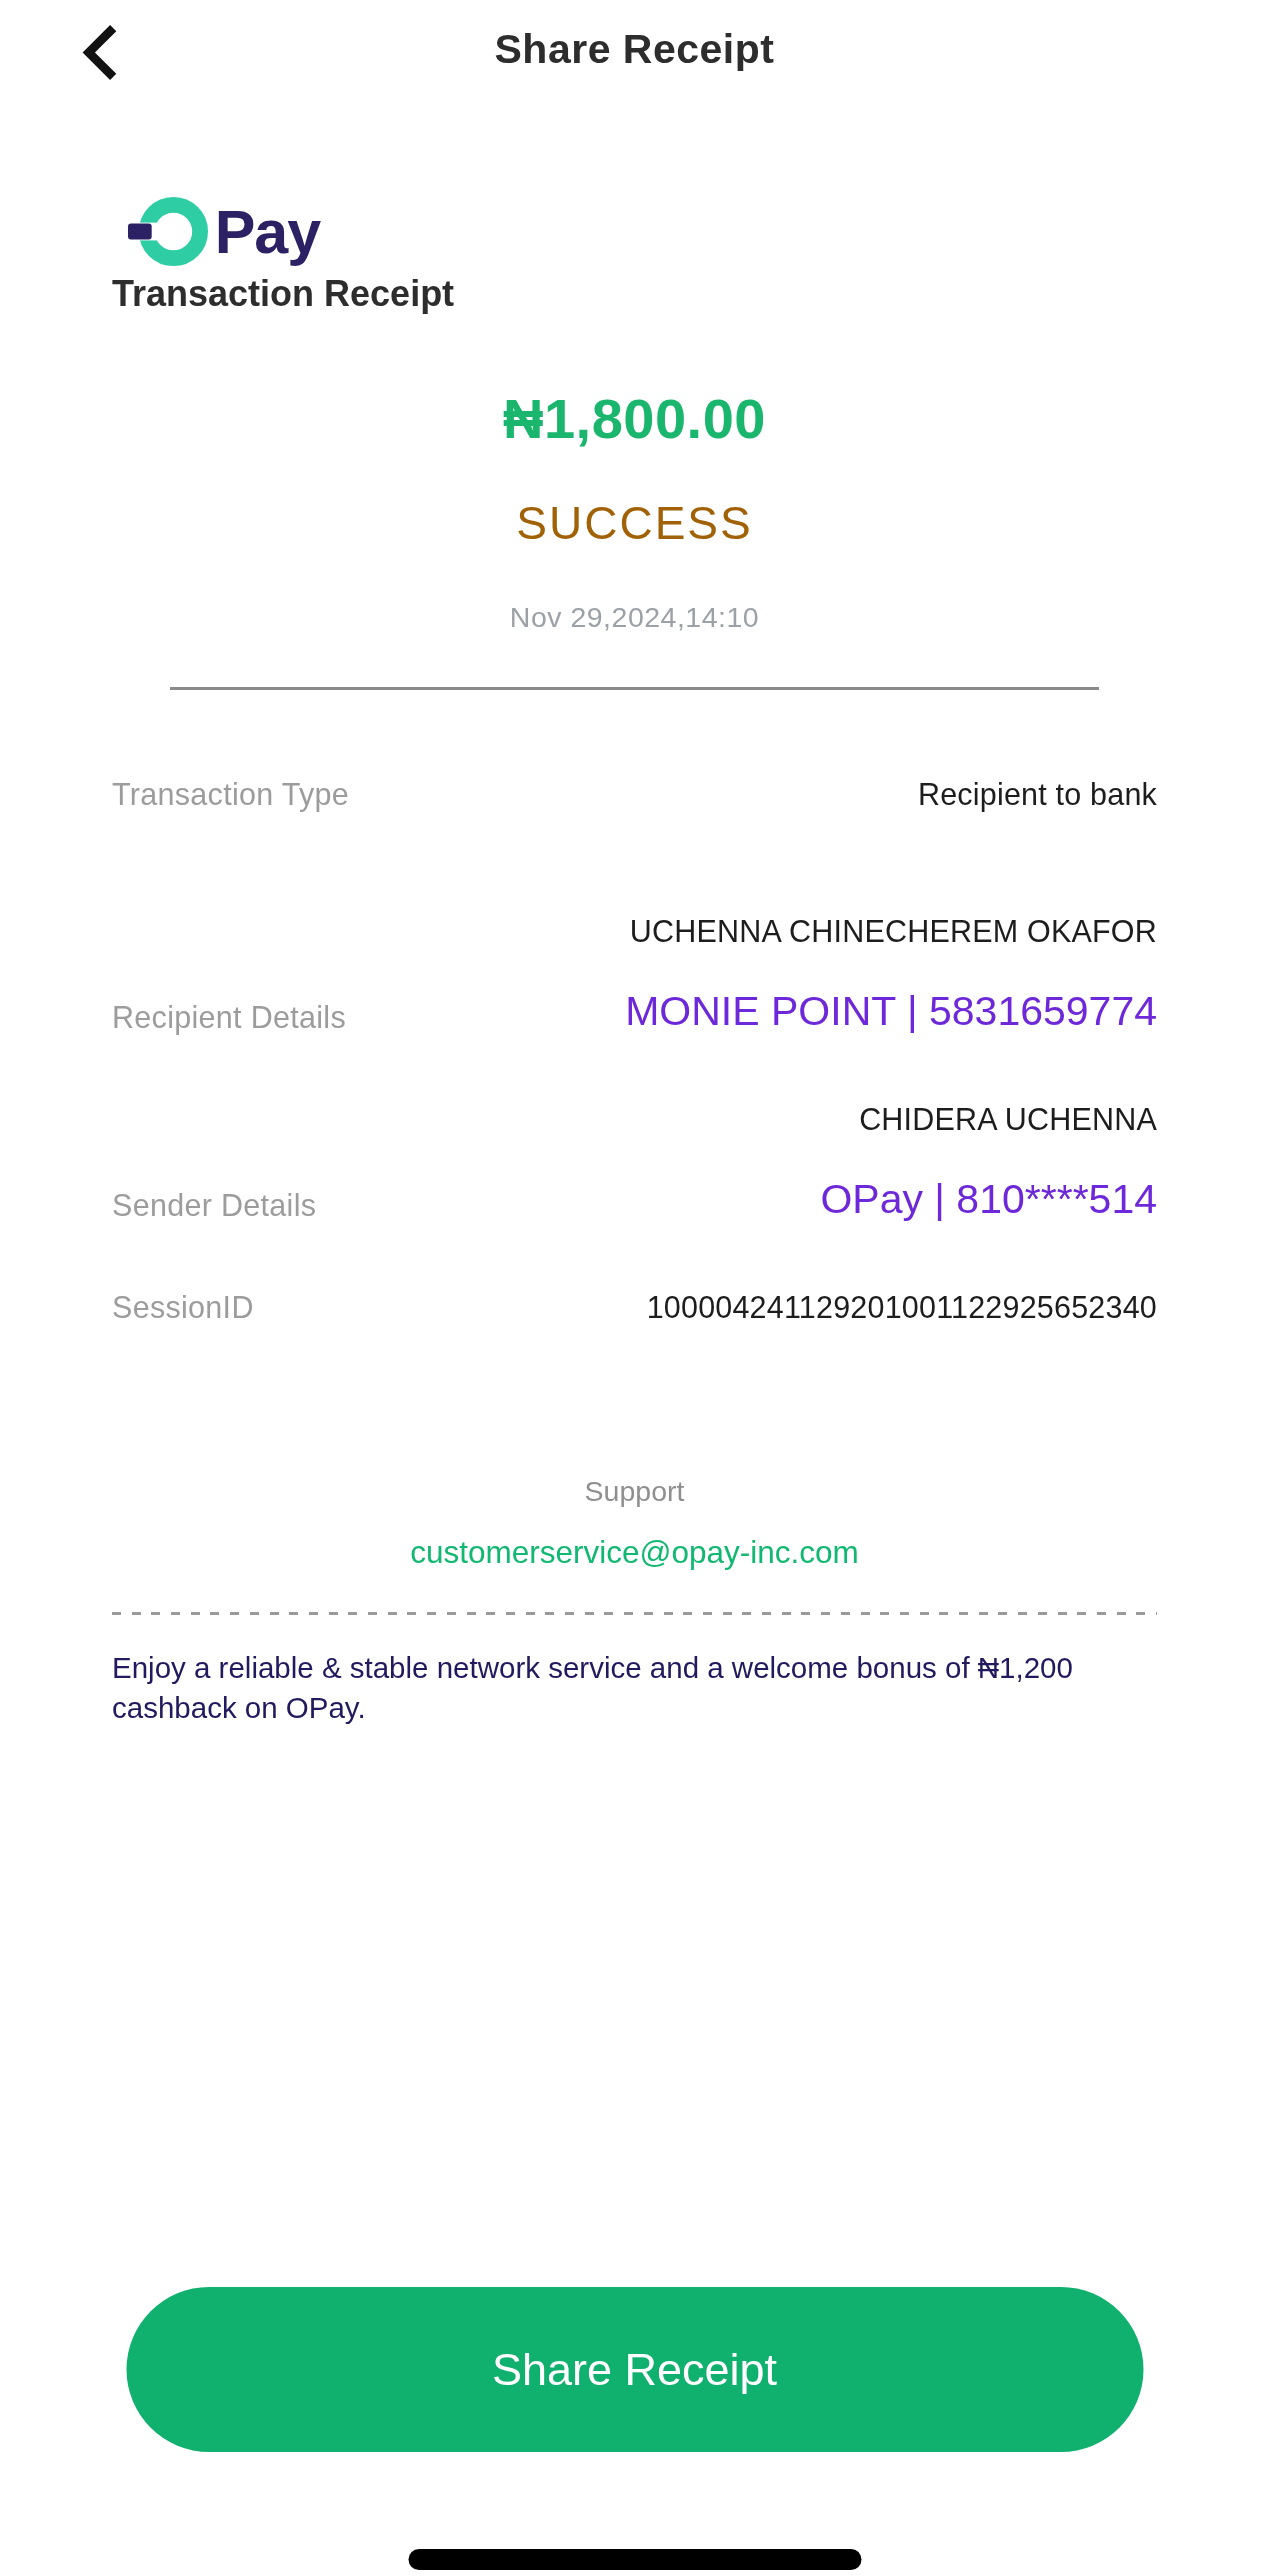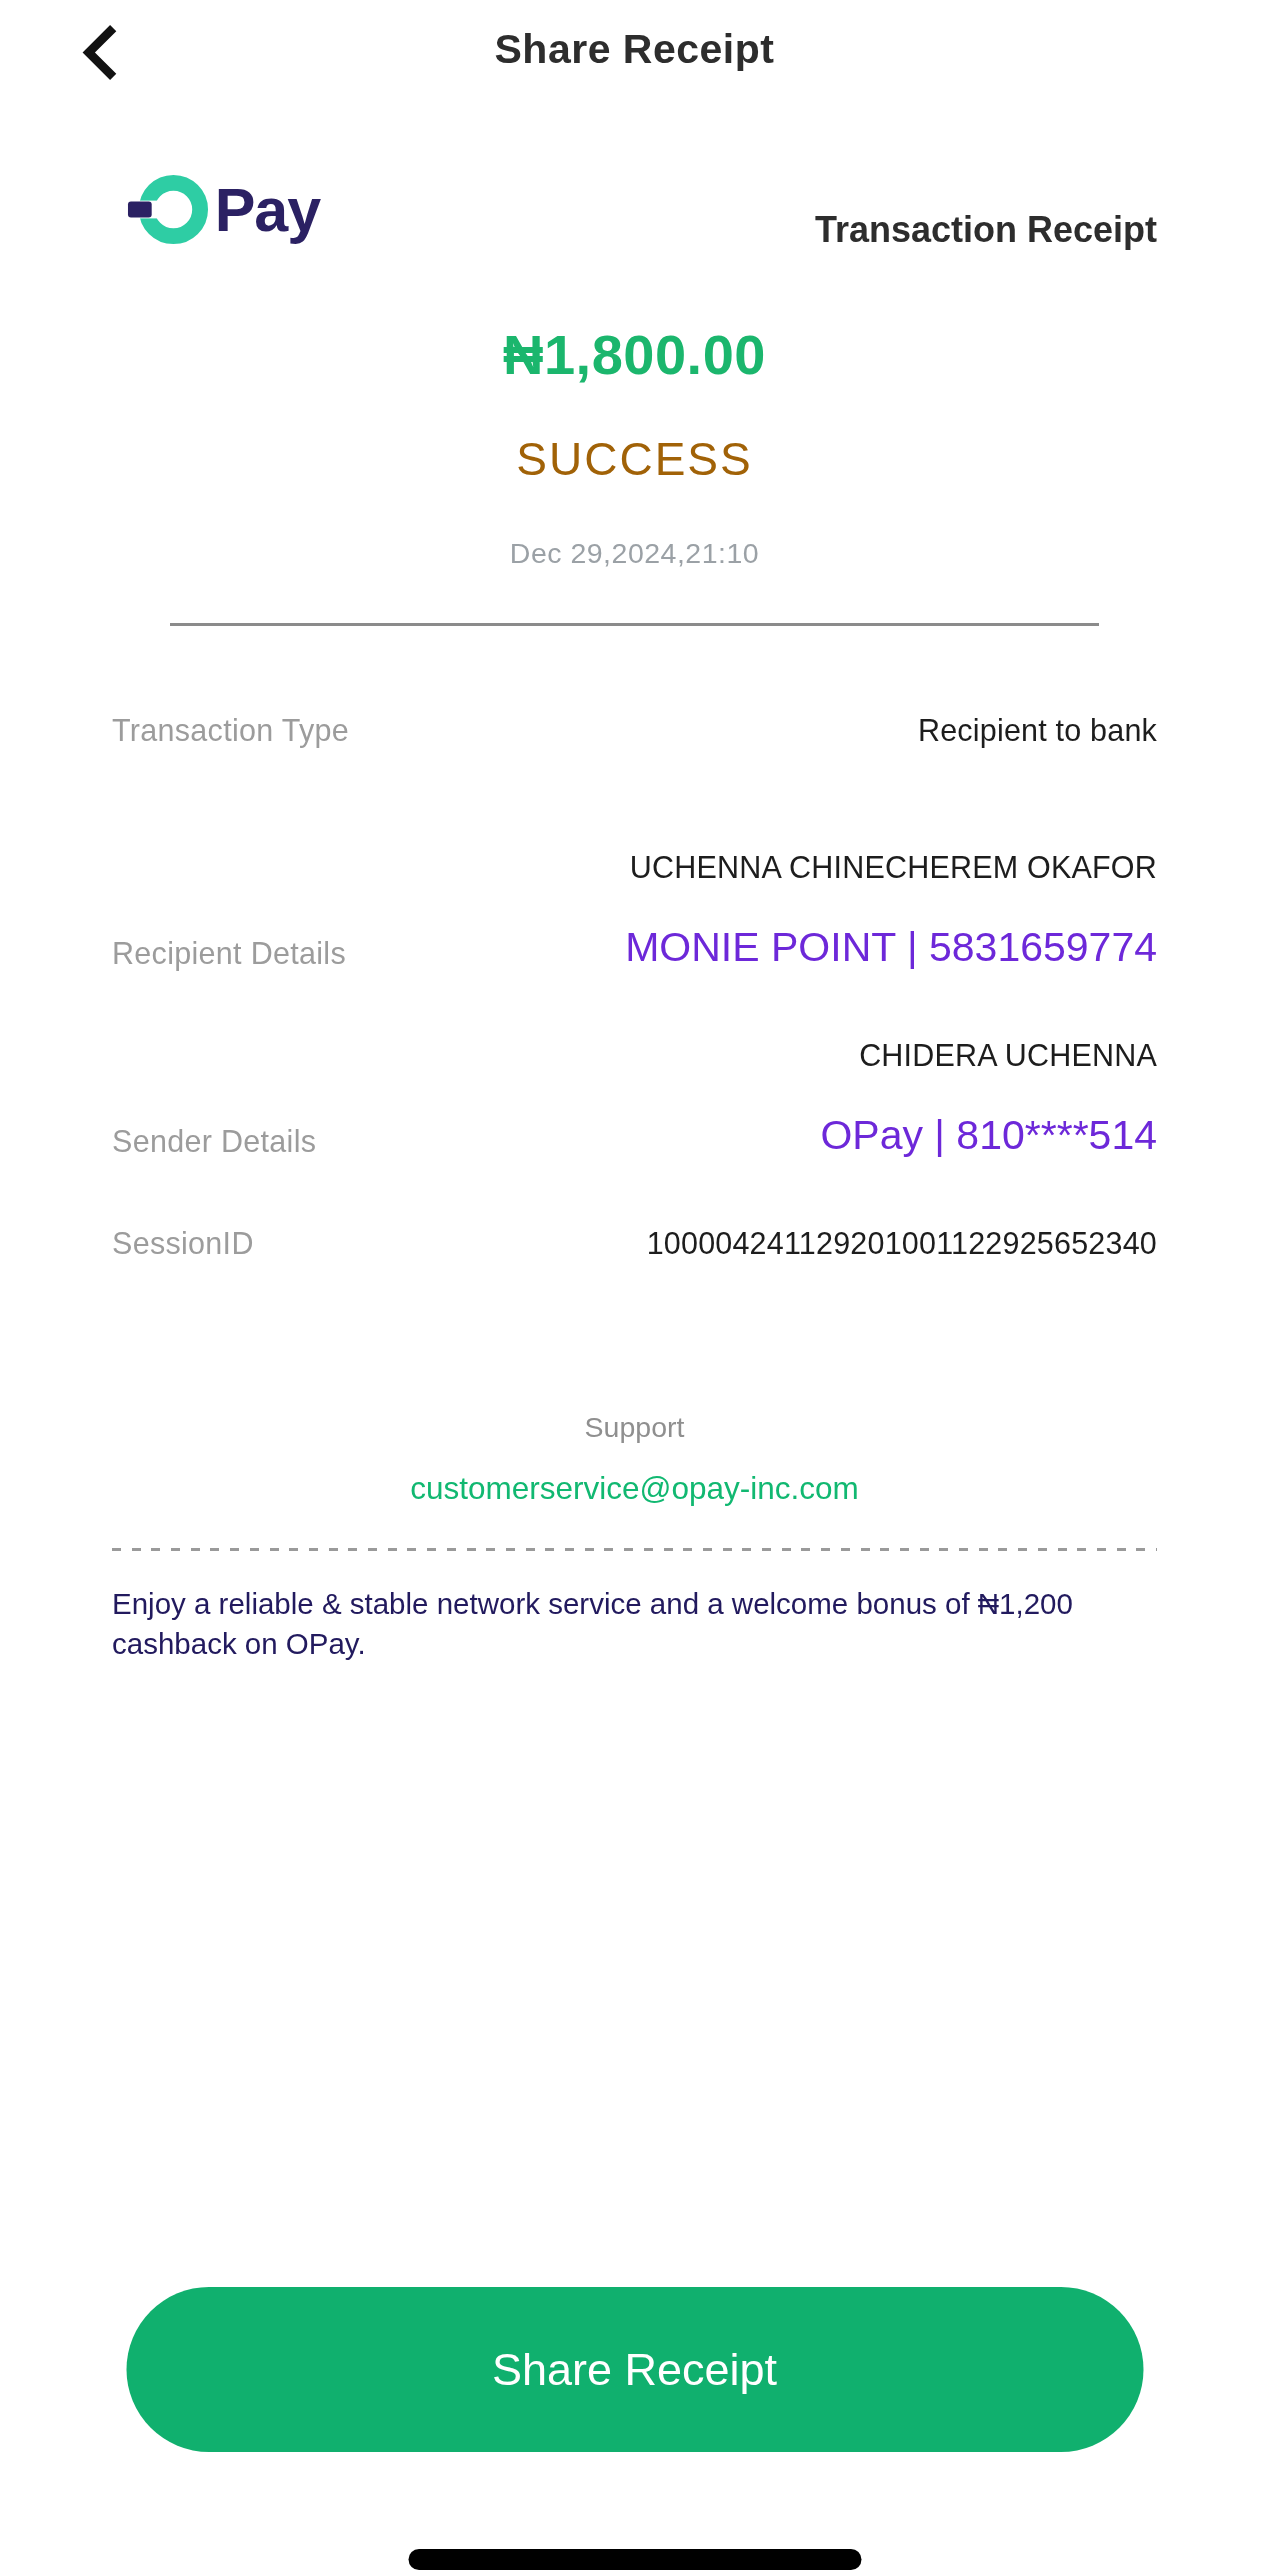--- a/index.html
+++ b/index.html
@@ -44,24 +44,25 @@
     font-size: 41px;
     font-weight: bold;
     color: #2d2d2d;
     letter-spacing: 0.5px;
   }
 
   
   .content { padding: 0 112px; }
 
   .brand-row {
-    margin-top: 70px;
+    margin-top: 92px;
     display: flex;
     justify-content: space-between;
-    align-items: flex-end;
+    align-items: flex-start;
+    flex-direction: column;
   }
   .logo {
     display: flex;
     align-items: center;
     margin-left: 13.8px;
   }
   .logo-text {
     font-size: 61px;
     font-weight: bold;
     color: var(--logo-navy);
@@ -208,21 +209,21 @@
           <rect x="2" y="34" width="24" height="16" rx="3" fill="#2b2163"></rect>
         </svg>
       </span>
       <span class="logo-text">Pay</span>
     </div>
     <div class="brand-heading">Transaction Receipt</div>
   </div>
 
   <div class="amount">₦1,800.00</div>
   <div class="status">SUCCESS</div>
-  <div class="datetime">Dec 29,2024,21:10</div>
+  <div class="datetime">Nov 29,2024,14:10</div>
   <div class="solid-divider"></div>
 
   <div class="rows">
 
     <div class="row row-mb-lg">
       <div class="row-label">Transaction Type</div>
       <div class="row-values">
         <div class="row-value">Recipient to bank</div>
       </div>
     </div>

